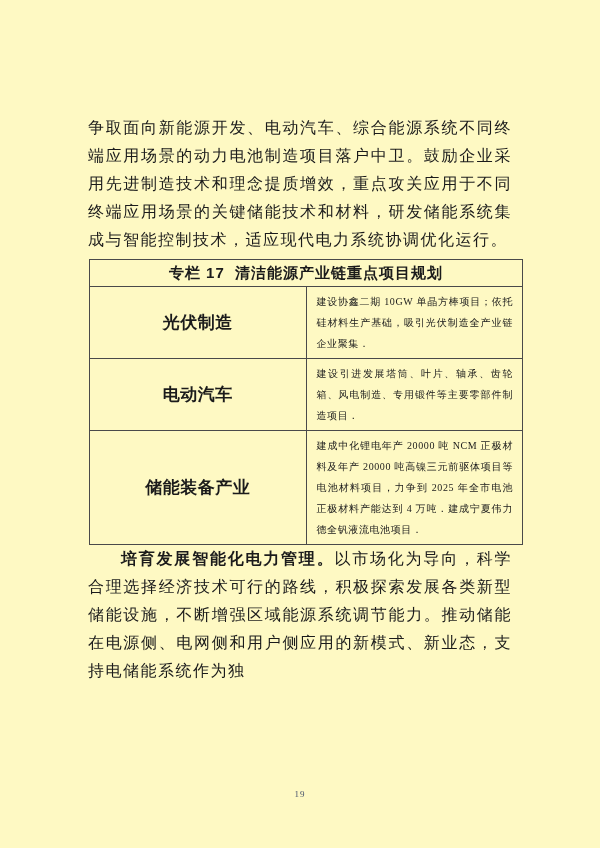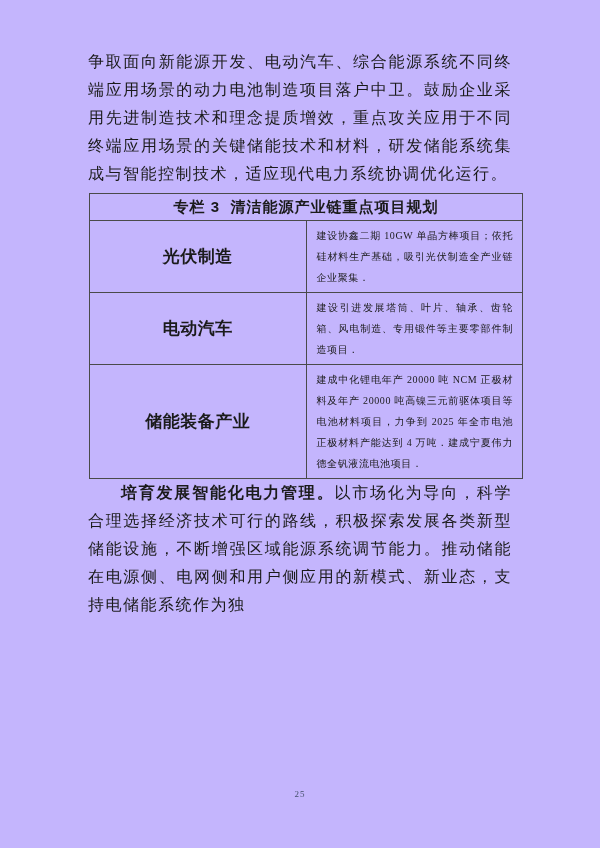--- a/index.html
+++ b/index.html
@@ -4,23 +4,23 @@
 <style>
   html, body {
     margin: 0;
     padding: 0;
     background: #ffffff;
   }
   .page {
     position: relative;
     width: 600px;
     height: 848px;
-    background: #c4b5fd;
+    background: #fef9c3;
     box-sizing: border-box;
-    padding: 48px 88px 0 88px;
+    padding: 114px 88px 0 88px;
     font-family: "Liberation Serif", "DejaVu Serif", serif;
     color: #1b1b1b;
     overflow: hidden;
   }
   p.body-para {
     margin: 0;
     font-size: 16px;
     line-height: 28px;
     letter-spacing: 1.5px;
     text-align: justify;
@@ -92,35 +92,35 @@
 <body>
 
 <div class="page">
 
   <p class="body-para">争取面向新能源开发、电动汽车、综合能源系统不同终端应用场景的动力电池制造项目落户中卫。鼓励企业采用先进制造技术和理念提质增效，重点攻关应用于不同终端应用场景的关键储能技术和材料，研发储能系统集成与智能控制技术，适应现代电力系统协调优化运行。</p>
 
 
   <table class="box-table">
     <tbody>
       <tr>
-        <th colspan="2">专栏 3  清洁能源产业链重点项目规划</th>
+        <th colspan="2">专栏 17  清洁能源产业链重点项目规划</th>
       </tr>
       <tr>
         <td class="cat-cell">光伏制造</td>
         <td class="det-cell">建设协鑫二期 10GW 单晶方棒项目；依托硅材料生产基础，吸引光伏制造全产业链企业聚集．</td>
       </tr>
       <tr>
         <td class="cat-cell">电动汽车</td>
         <td class="det-cell">建设引进发展塔筒、叶片、轴承、齿轮箱、风电制造、专用锻件等主要零部件制造项目．</td>
       </tr>
       <tr>
         <td class="cat-cell">储能装备产业</td>
         <td class="det-cell">建成中化锂电年产 20000 吨 NCM 正极材料及年产 20000 吨高镍三元前驱体项目等电池材料项目，力争到 2025 年全市电池正极材料产能达到 4 万吨．建成宁夏伟力德全钒液流电池项目．</td>
       </tr>
     </tbody>
   </table>
 
 
   <p class="body-para indent"><span class="lead">培育发展智能化电力管理。</span><span>以市场化为导向，科学合理选择经济技术可行的路线，积极探索发展各类新型储能设施，不断增强区域能源系统调节能力。推动储能在电源侧、电网侧和用户侧应用的新模式、新业态，支持电储能系统作为独</span></p>
 
-  <div class="page-number">25</div>
+  <div class="page-number">19</div>
 
 </div>
 
 </body></html>

